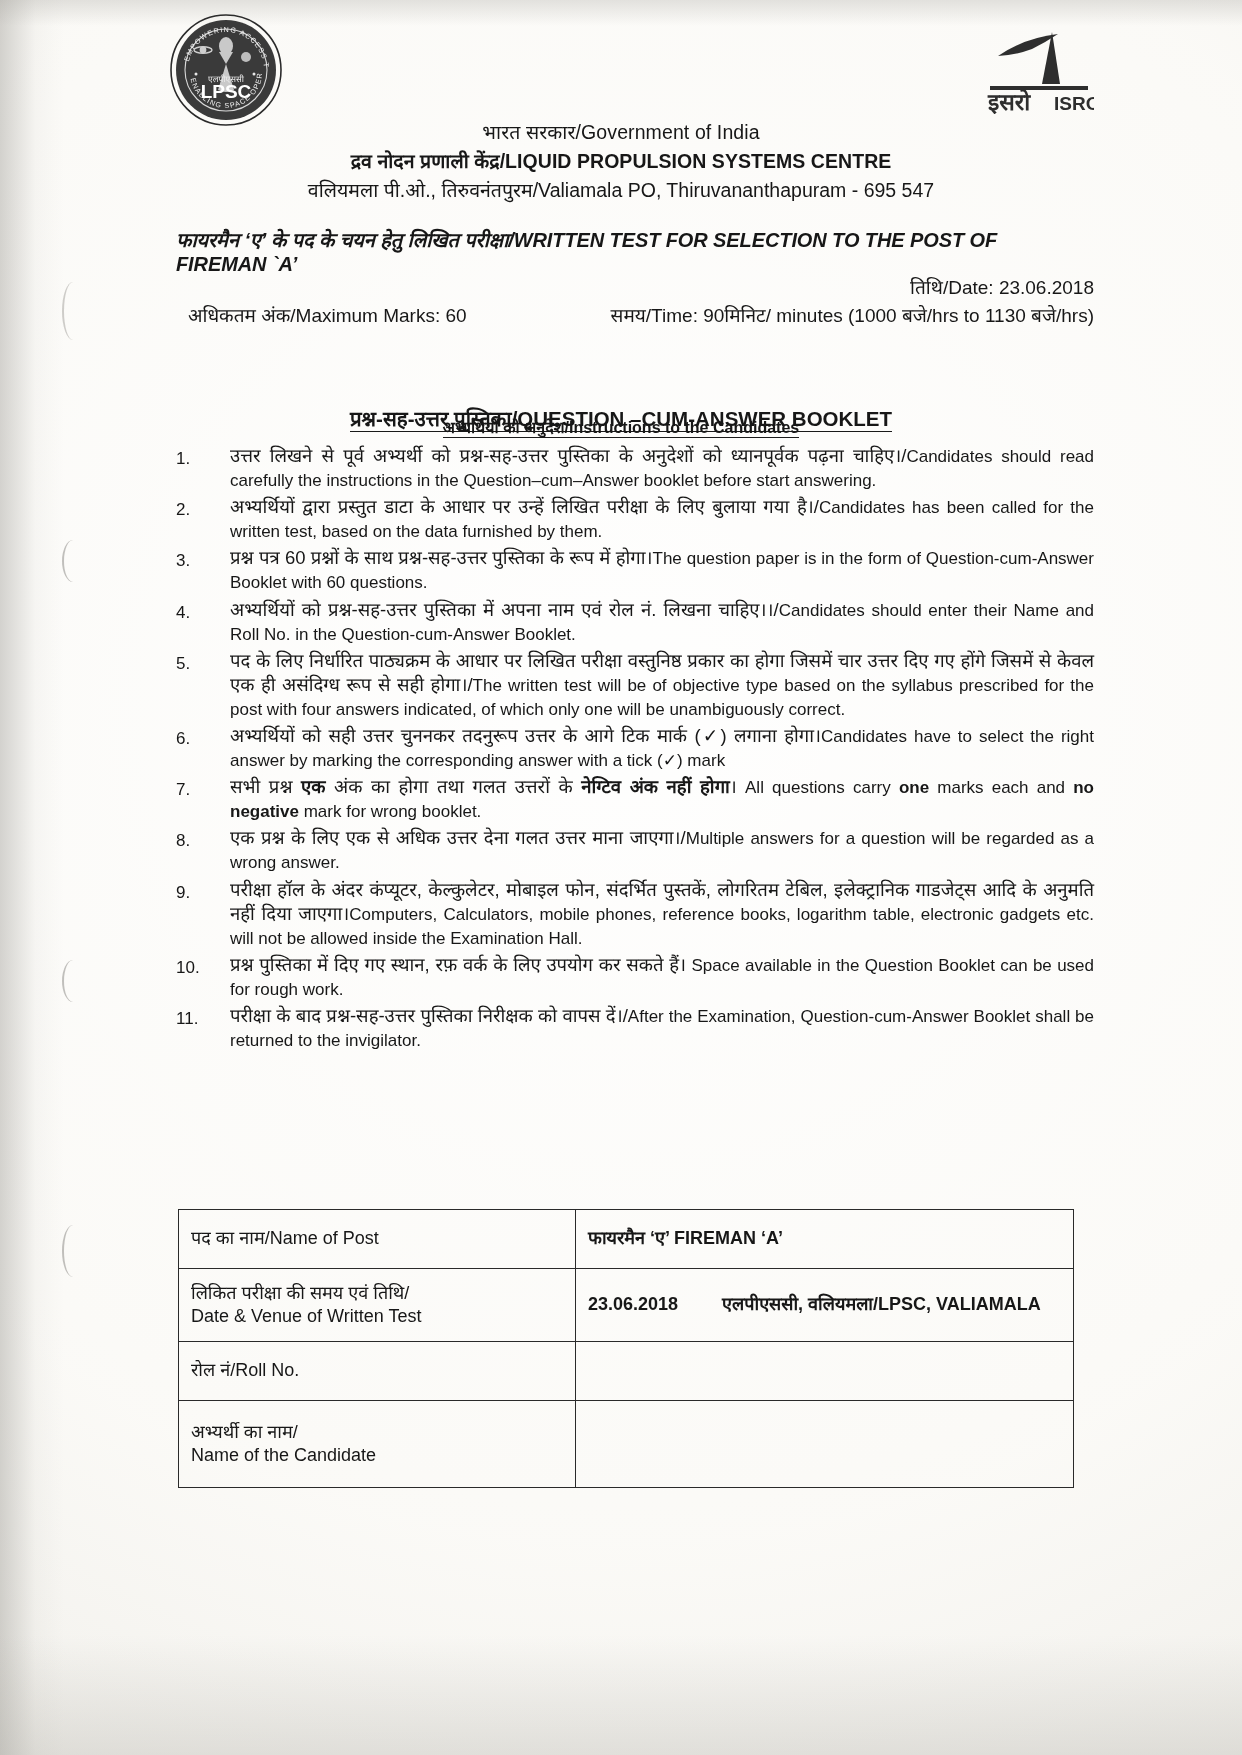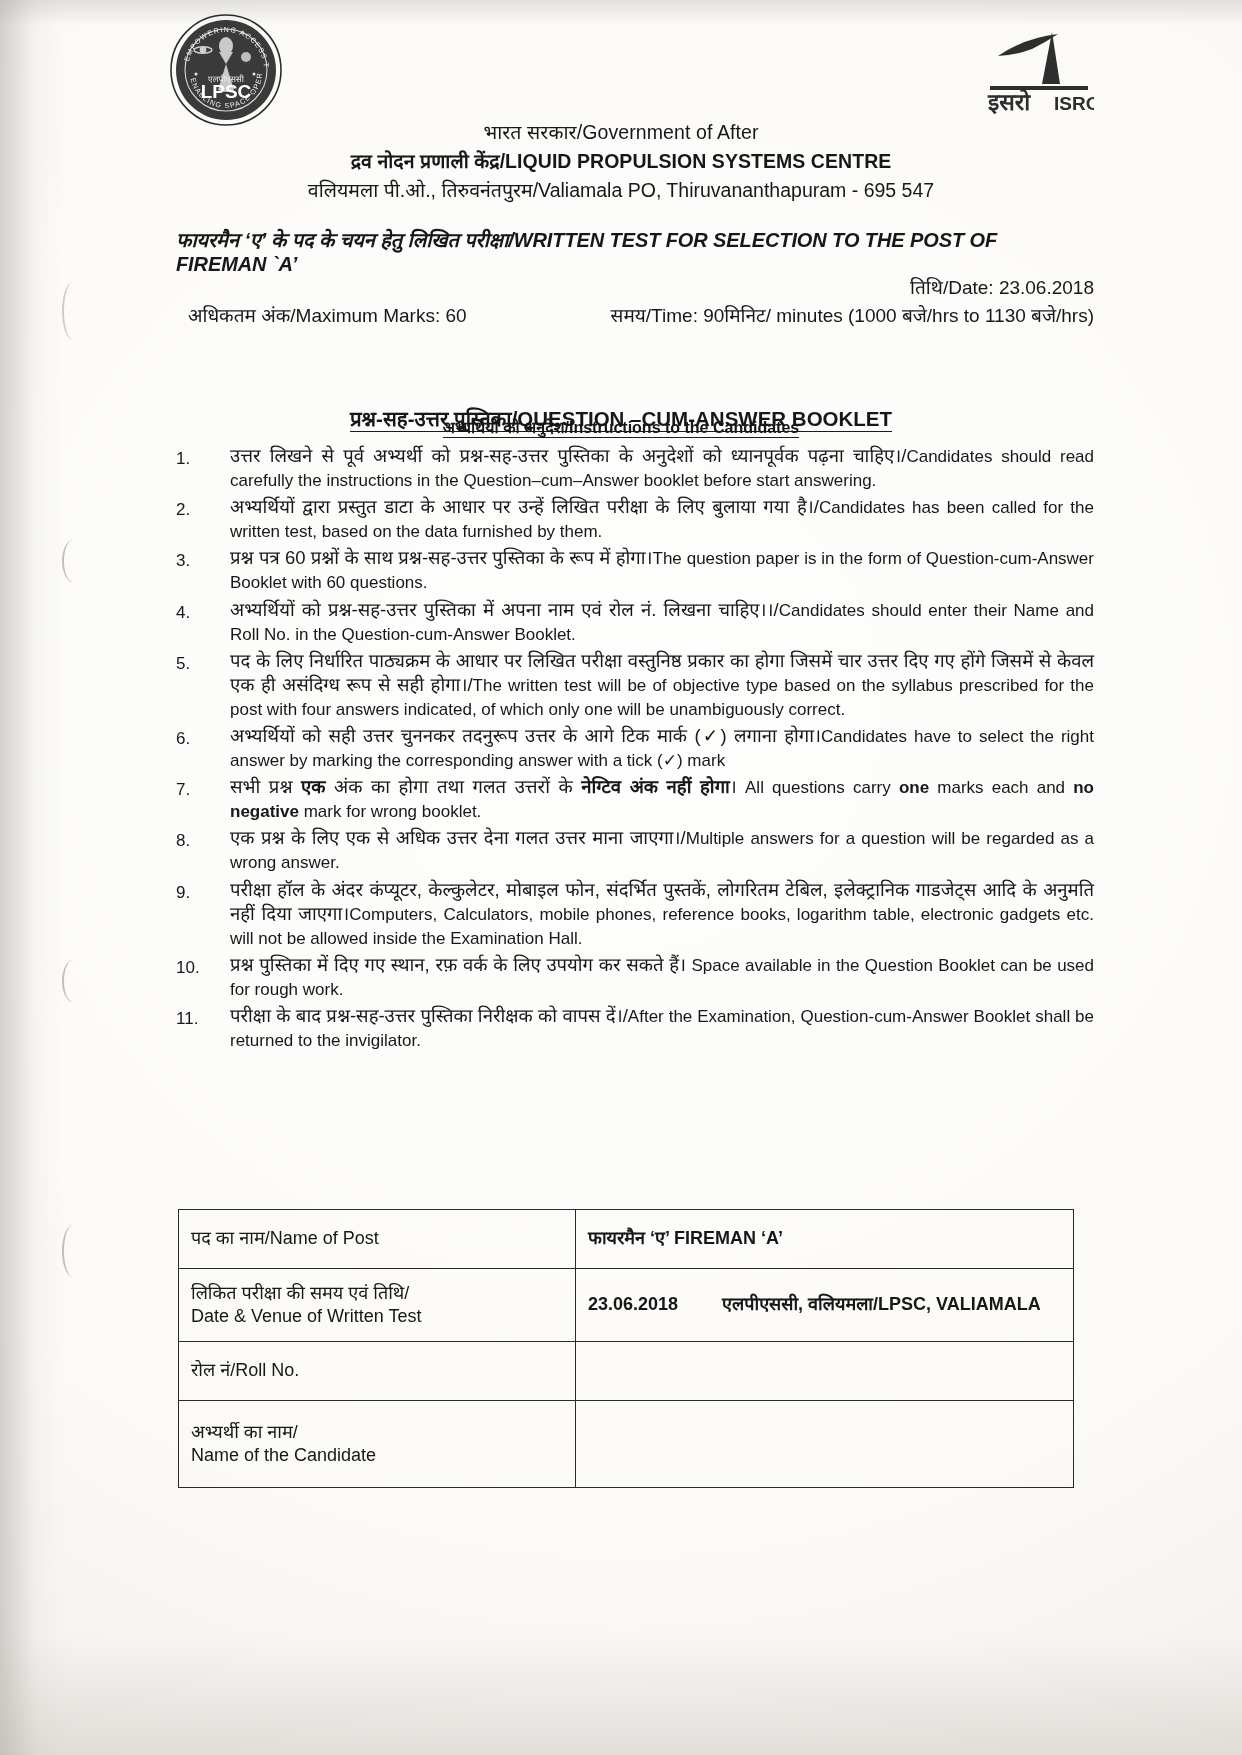--- a/index.html
+++ b/index.html
@@ -246,21 +246,21 @@
       <svg viewBox="0 0 110 92" width="110" height="92" aria-hidden="true">
         <path d="M 14 34 Q 40 16 74 12 Q 62 20 48 27 Q 32 33 14 34 Z" fill="#2e2e2e"></path>
         <path d="M 68 10 L 76 62 L 58 62 Z" fill="#2e2e2e"></path>
         <rect x="6" y="64" width="98" height="4" fill="#2e2e2e"></rect>
         <text x="4" y="88" font-size="23" font-weight="700" fill="#2e2e2e" font-family="'Liberation Sans', sans-serif">इसरो</text>
         <text x="70" y="88" font-size="19" font-weight="700" fill="#2e2e2e" font-family="'Liberation Sans', sans-serif">ISRO</text>
       </svg>
     </div>
 
     <div class="hdr">
-      <div class="l1">भारत  सरकार/Government of After</div>
+      <div class="l1">भारत  सरकार/Government of India</div>
       <div class="l3">द्रव  नोदन  प्रणाली  केंद्र/LIQUID PROPULSION SYSTEMS CENTRE</div>
       <div class="l4">वलियमला पी.ओ.,  तिरुवनंतपुरम/Valiamala PO, Thiruvananthapuram - 695 547</div>
     </div>
 
     <div class="title-main">फायरमैन ‘ए’ के पद के चयन हेतु लिखित परीक्षा/WRITTEN TEST FOR SELECTION TO THE POST OF FIREMAN `A’</div>
 
     <div class="date-line">तिथि/Date: 23.06.2018</div>
 
     <div class="marks-row">
       <span>अधिकतम  अंक/Maximum Marks: 60</span>

